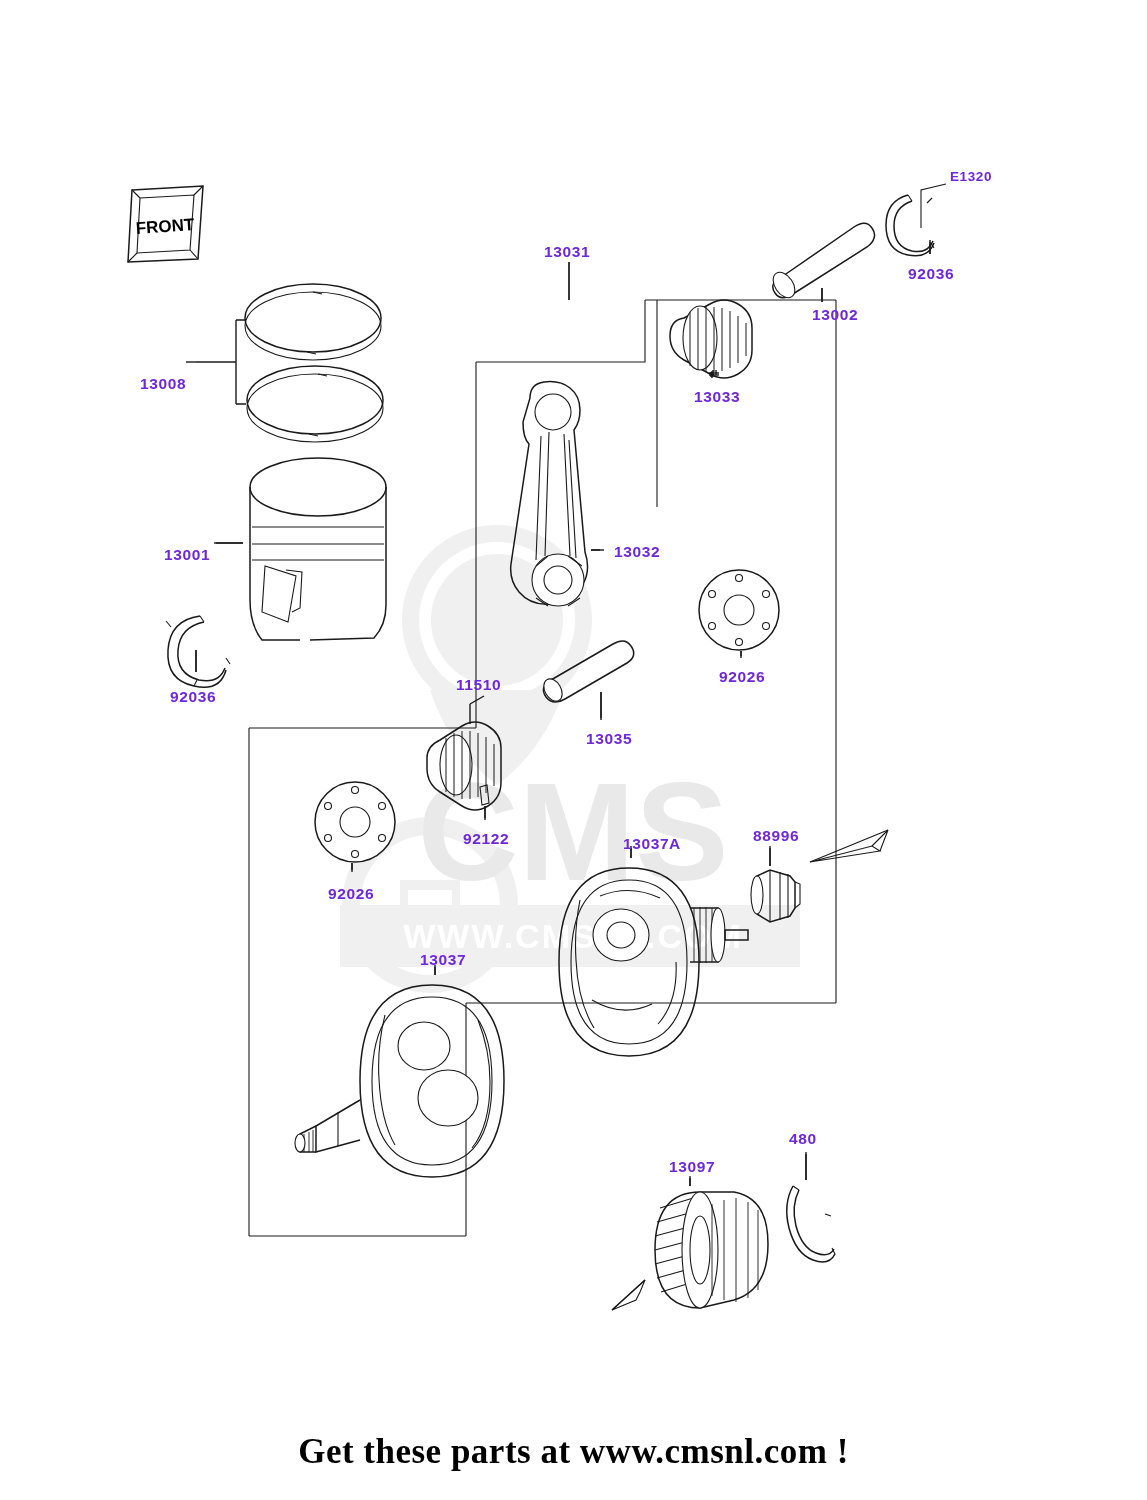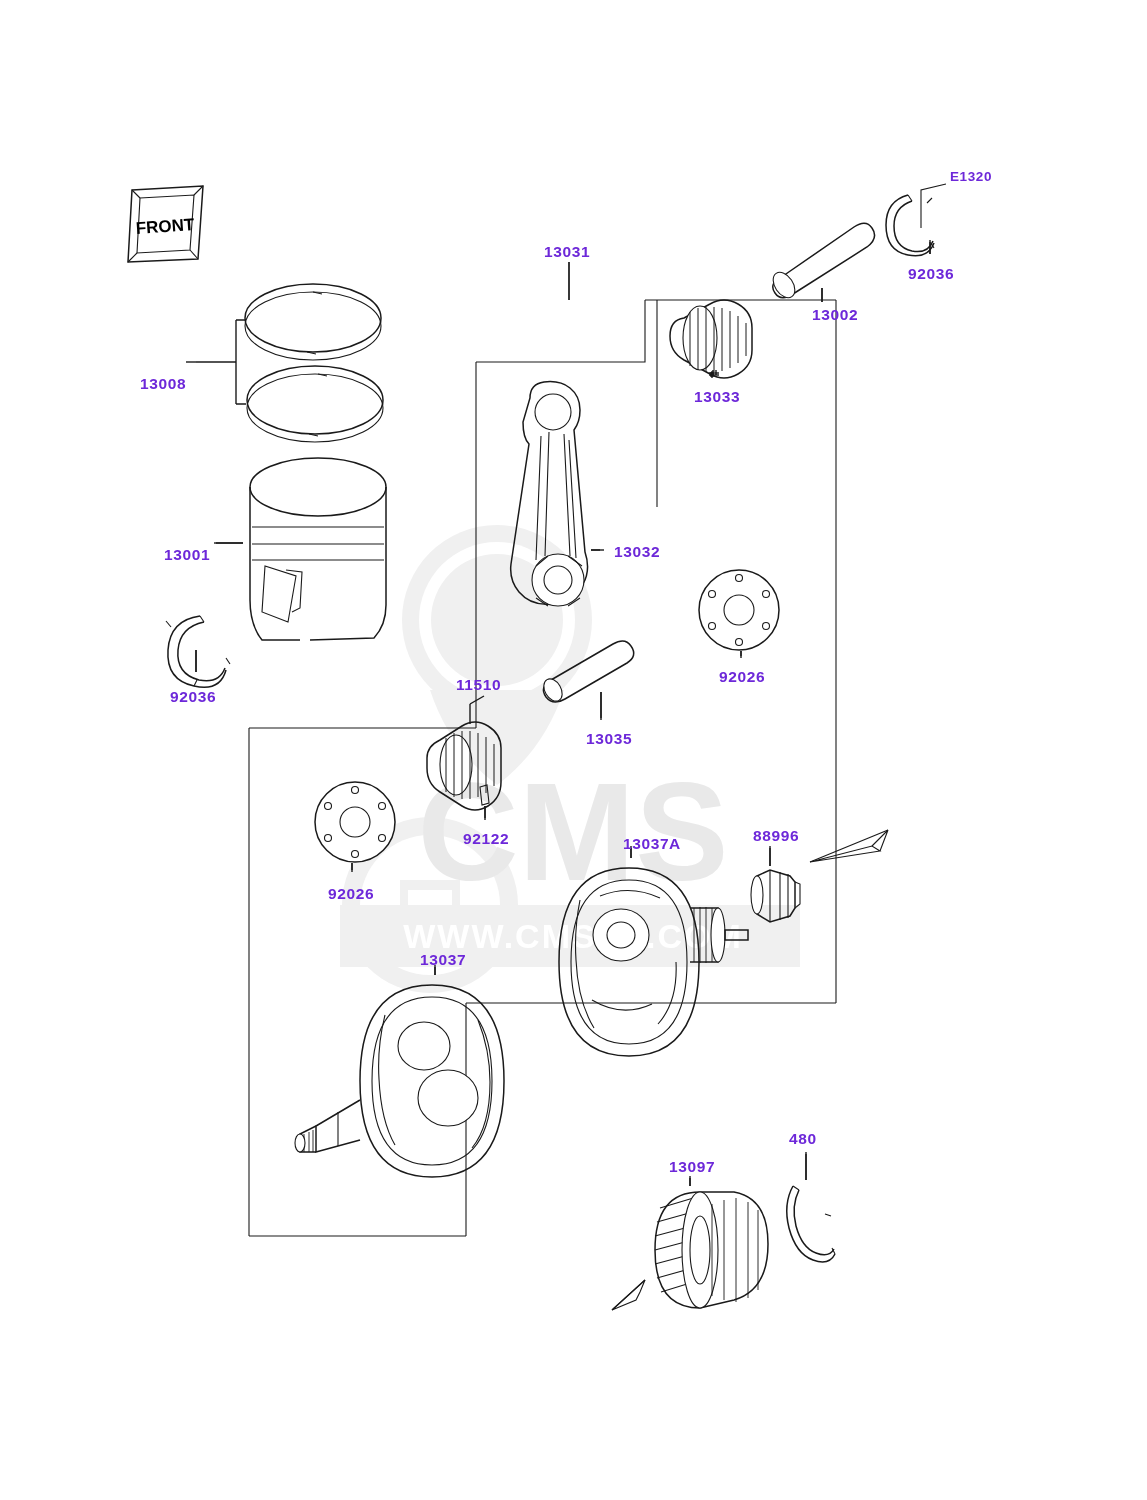--- a/index.html
+++ b/index.html
@@ -373,14 +373,15 @@
   <div class="lbl" style="left:463px; top:830px;">92122</div>
   <div class="lbl" style="left:609px; top:835px;margin-left:14px;">13037A</div>
   <div class="lbl" style="left:753px; top:827px;">88996</div>
   <div class="lbl" style="left:328px; top:885px;">92026</div>
   <div class="lbl" style="left:420px; top:951px;">13037</div>
   <div class="lbl" style="left:789px; top:1130px;">480</div>
   <div class="lbl" style="left:669px; top:1158px;">13097</div>
 
   <div class="lbl small" style="left:950px; top:169px;">E1320</div>
 
+  <div id="footer">Get these parts at www.cmsnl.com !</div>
 
 </div>
 
 </body></html>

